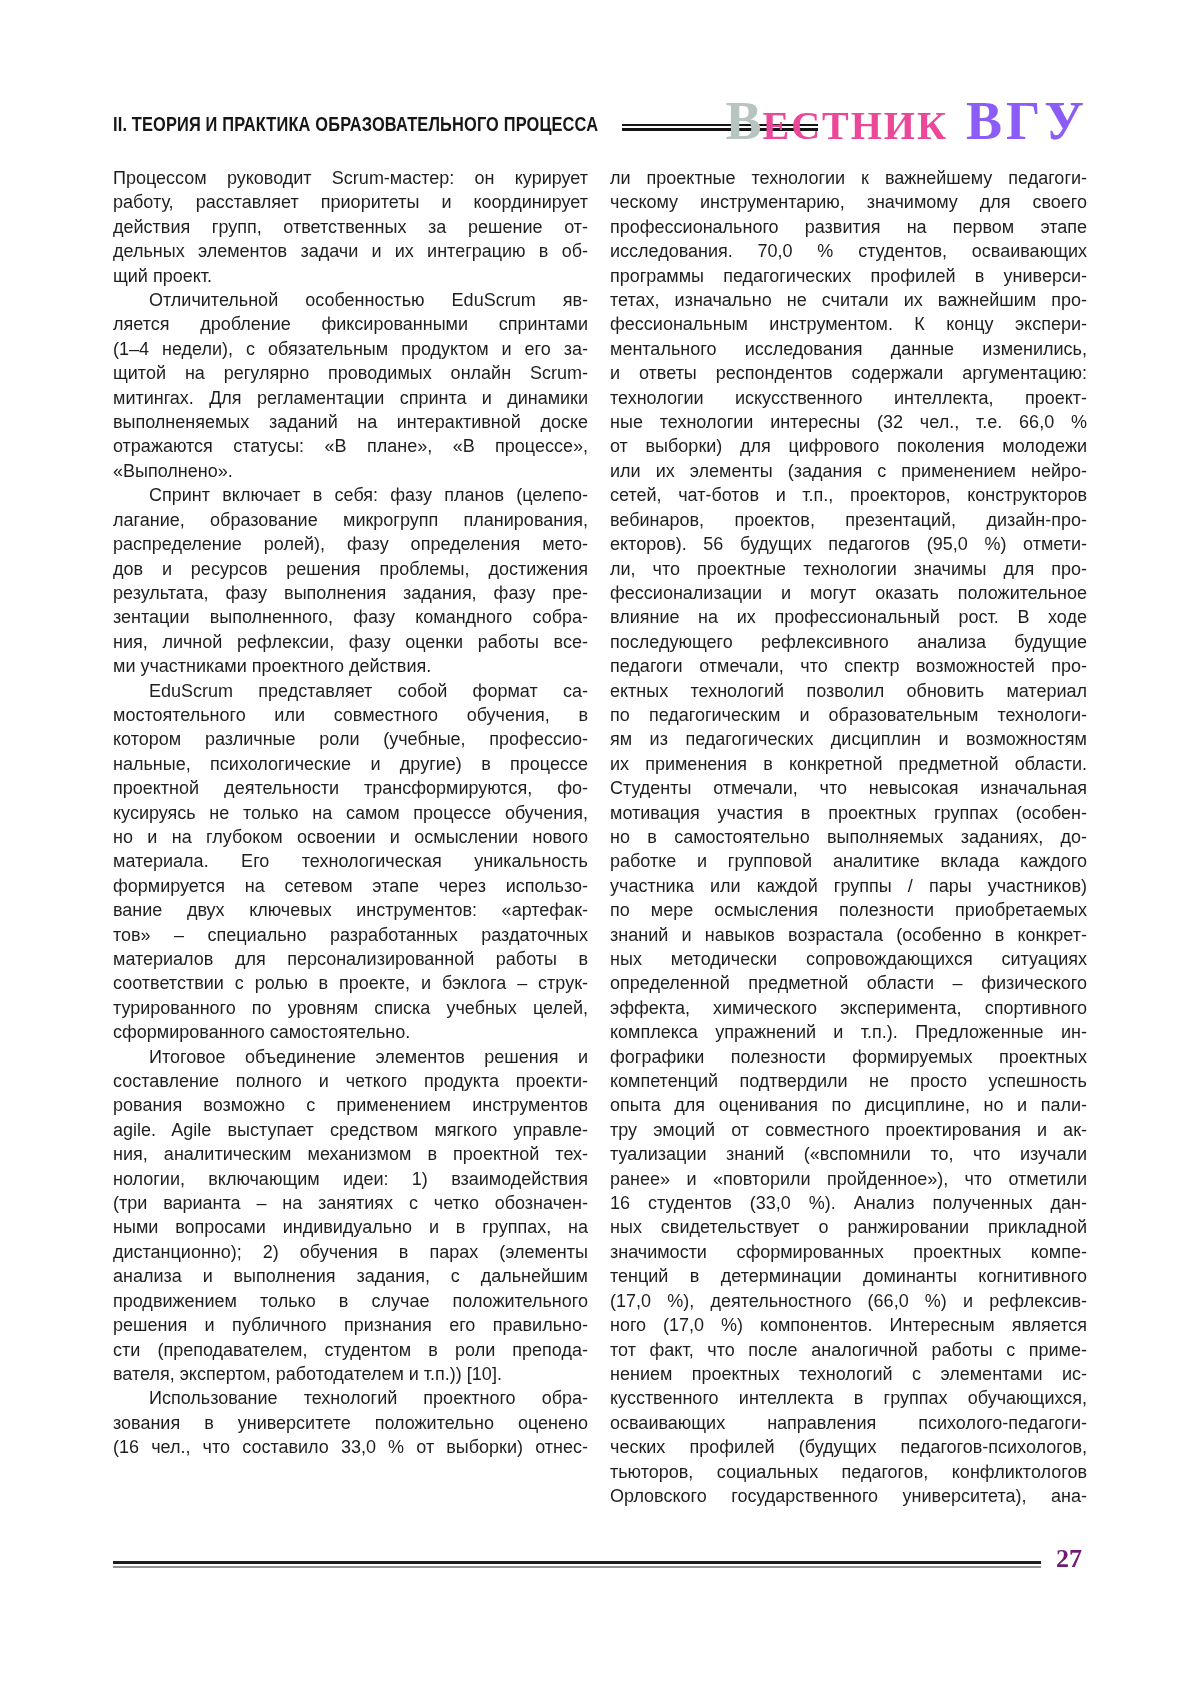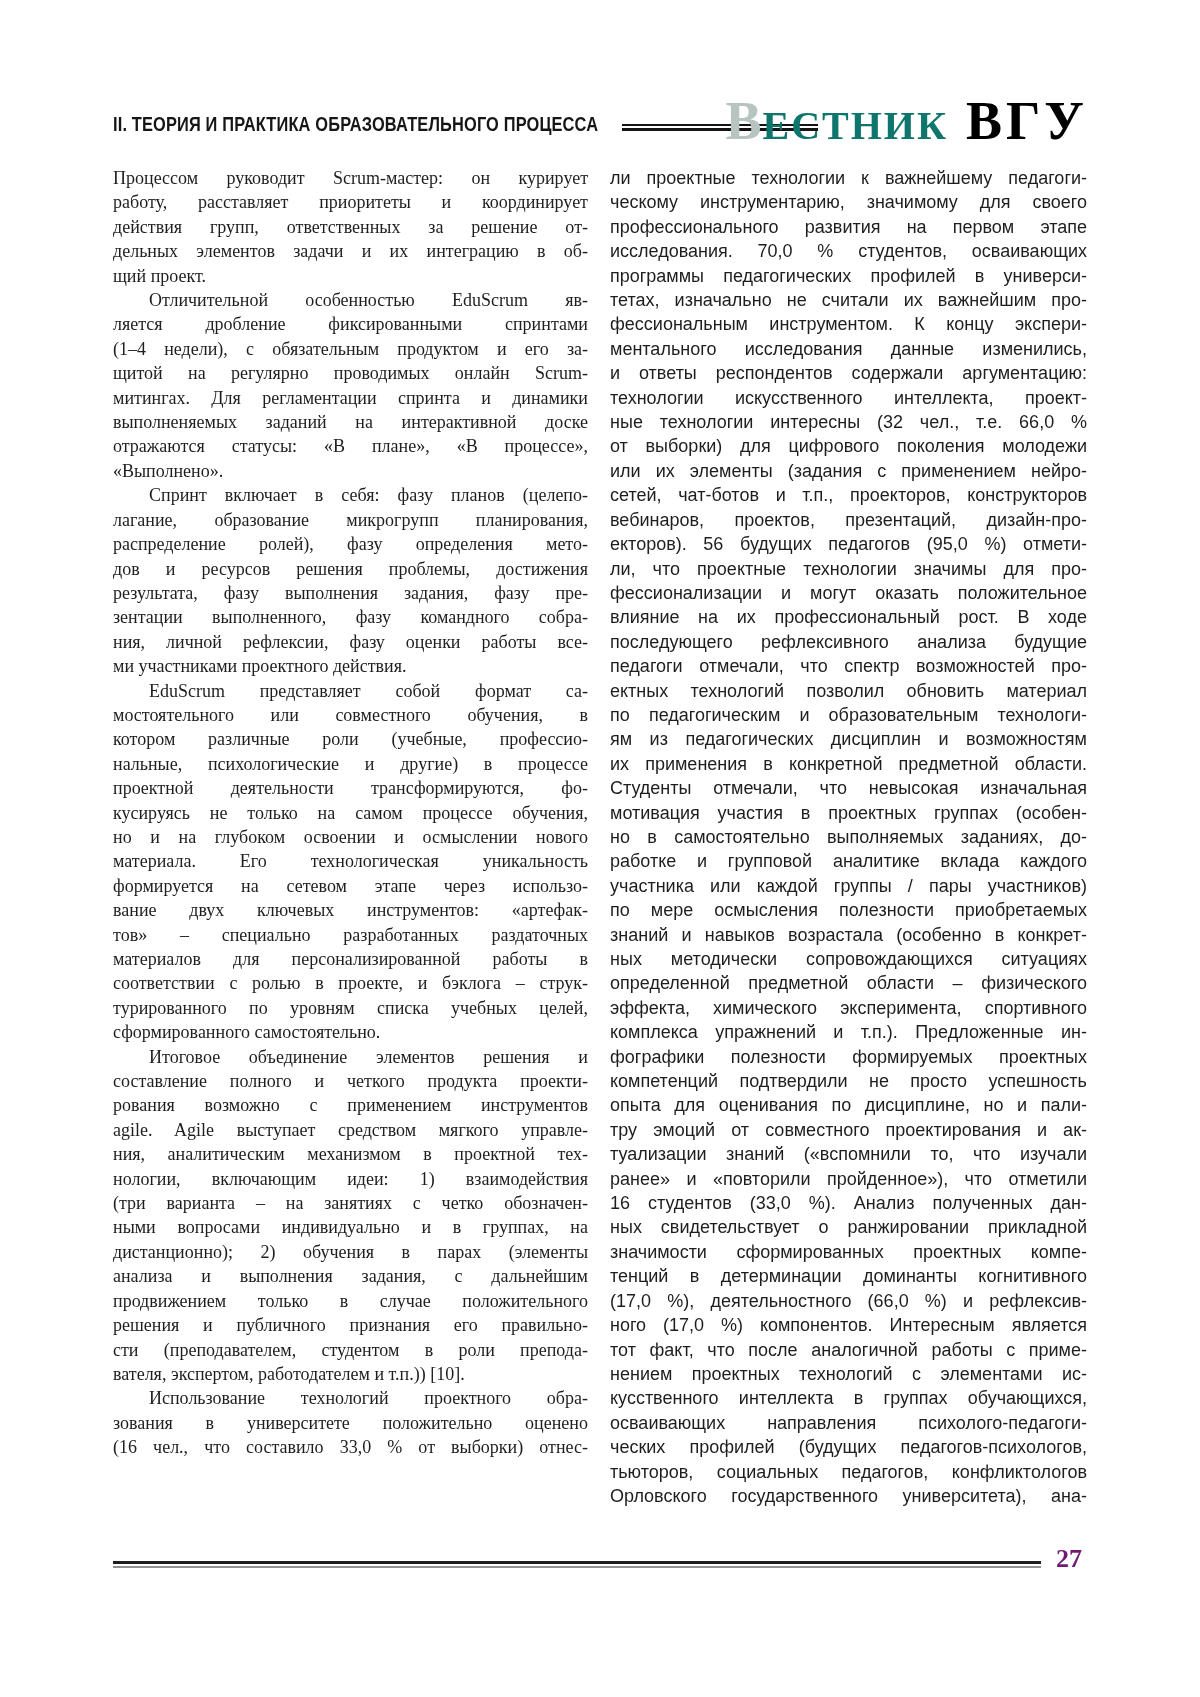--- a/index.html
+++ b/index.html
@@ -37,31 +37,31 @@
   .logo {
     position: absolute;
     right: 112px;
     top: 94px;
     white-space: nowrap;
     font-family: "Liberation Serif", "DejaVu Serif", serif;
     font-weight: bold;
     line-height: 1;
   }
   .logo-cap  { font-size: 54px; letter-spacing: 1px; }
-  .logo-rest { font-size: 40px; letter-spacing: 2px; color:#0f766e; }
+  .logo-rest { font-size: 40px; letter-spacing: 2px; color:#ec4899; }
   .logo-abbr { font-size: 54px; letter-spacing: 4px; margin-left: 18px; }
   
   .col {
     position: absolute;
     top: 166px;
     font-size: 18px;
     line-height: 24.42px;
     color: #1e1e1e;
   }
-  .col-left  { left: 113px; width: 475px; font-family: Liberation Serif, serif; }
+  .col-left  { left: 113px; width: 475px; }
   .col-right { left: 610px; width: 477px; }
   .line {
     height: 24.42px;
     overflow: hidden;
     text-align: justify;
     text-align-last: justify;
   }
   .line.final  { text-align-last: left; }
   .line.indent { text-indent: 36px; }
   
@@ -87,21 +87,21 @@
 </head>
 <body>
 
 <div class="page">
 
   <div class="running-title">II. ТЕОРИЯ И ПРАКТИКА ОБРАЗОВАТЕЛЬНОГО ПРОЦЕССА</div>
 
   <div class="header-rule"></div>
 
   <div class="logo">
-    <span class="logo-cap" style="color: rgb(183, 196, 192);">В</span><span class="logo-rest">ЕСТНИК</span><span class="logo-abbr" style="color: #000000;">ВГУ</span>
+    <span class="logo-cap" style="color: rgb(183, 196, 192);">В</span><span class="logo-rest">ЕСТНИК</span><span class="logo-abbr" style="color: #8b5cf6;">ВГУ</span>
   </div>
 
   <div class="col col-left">
       <div>
         <div class="line">Процессом руководит Scrum-мастер: он курирует</div>
         <div class="line">работу, расставляет приоритеты и координирует</div>
         <div class="line">действия групп, ответственных за решение от-</div>
         <div class="line">дельных элементов задачи и их интеграцию в об-</div>
         <div class="line final">щий проект.</div>
       </div>

